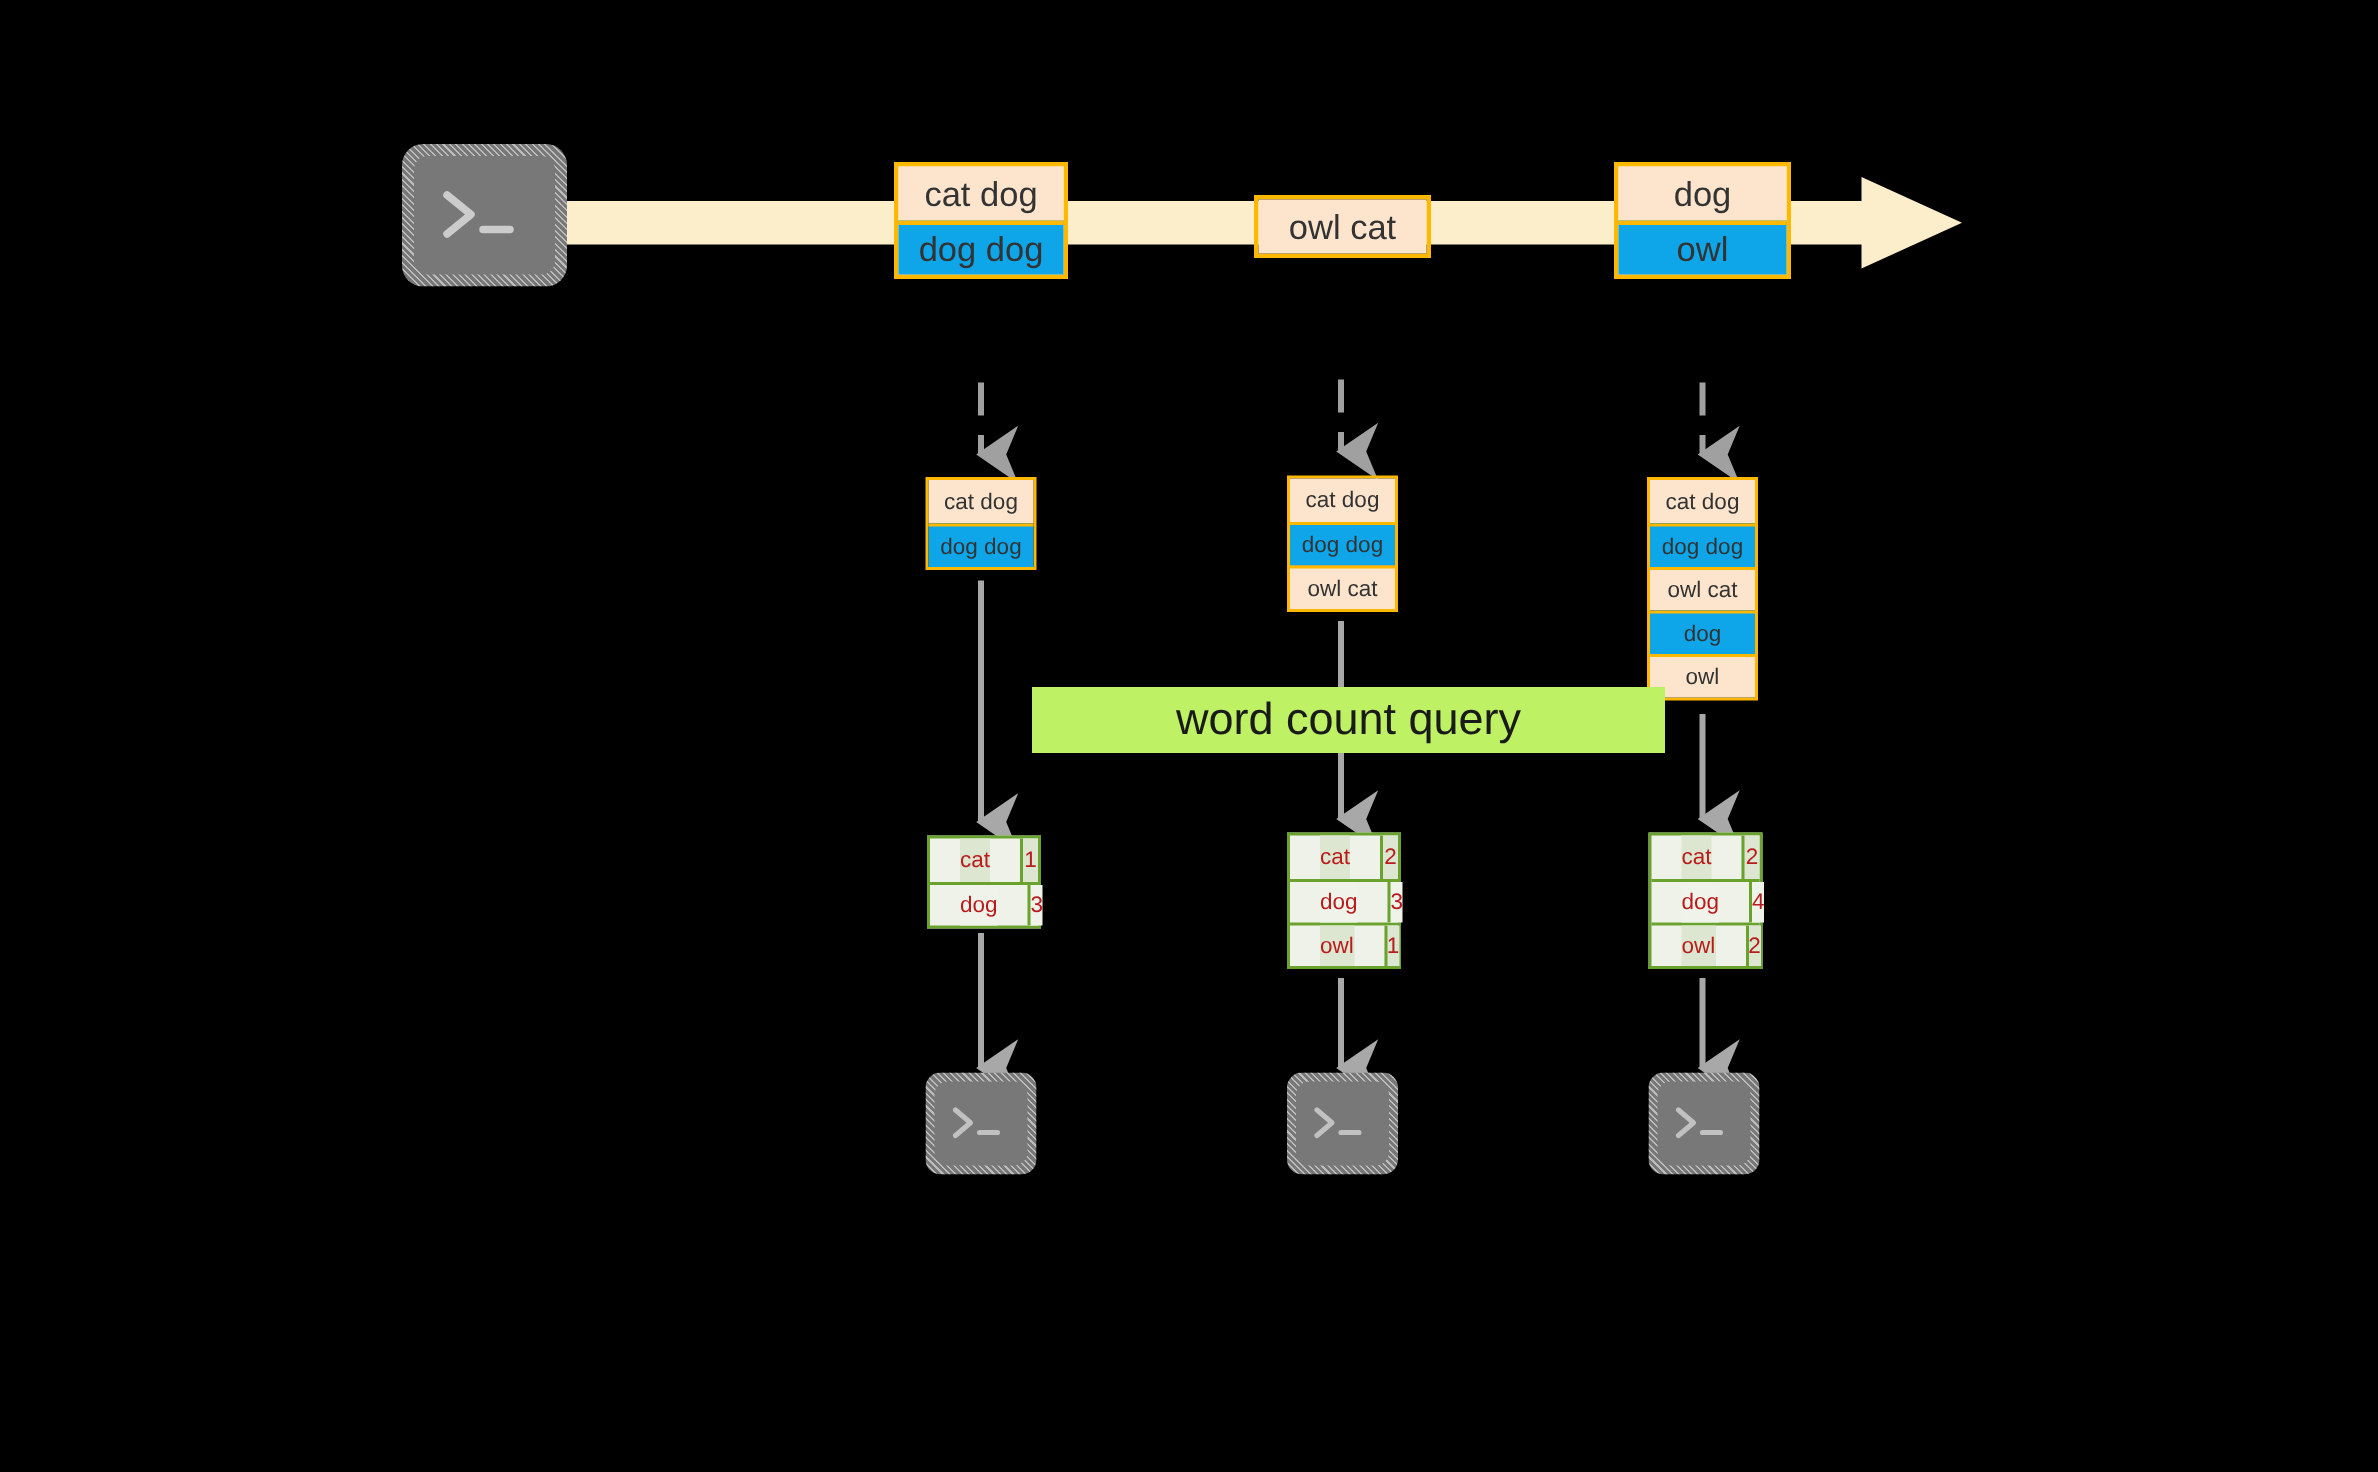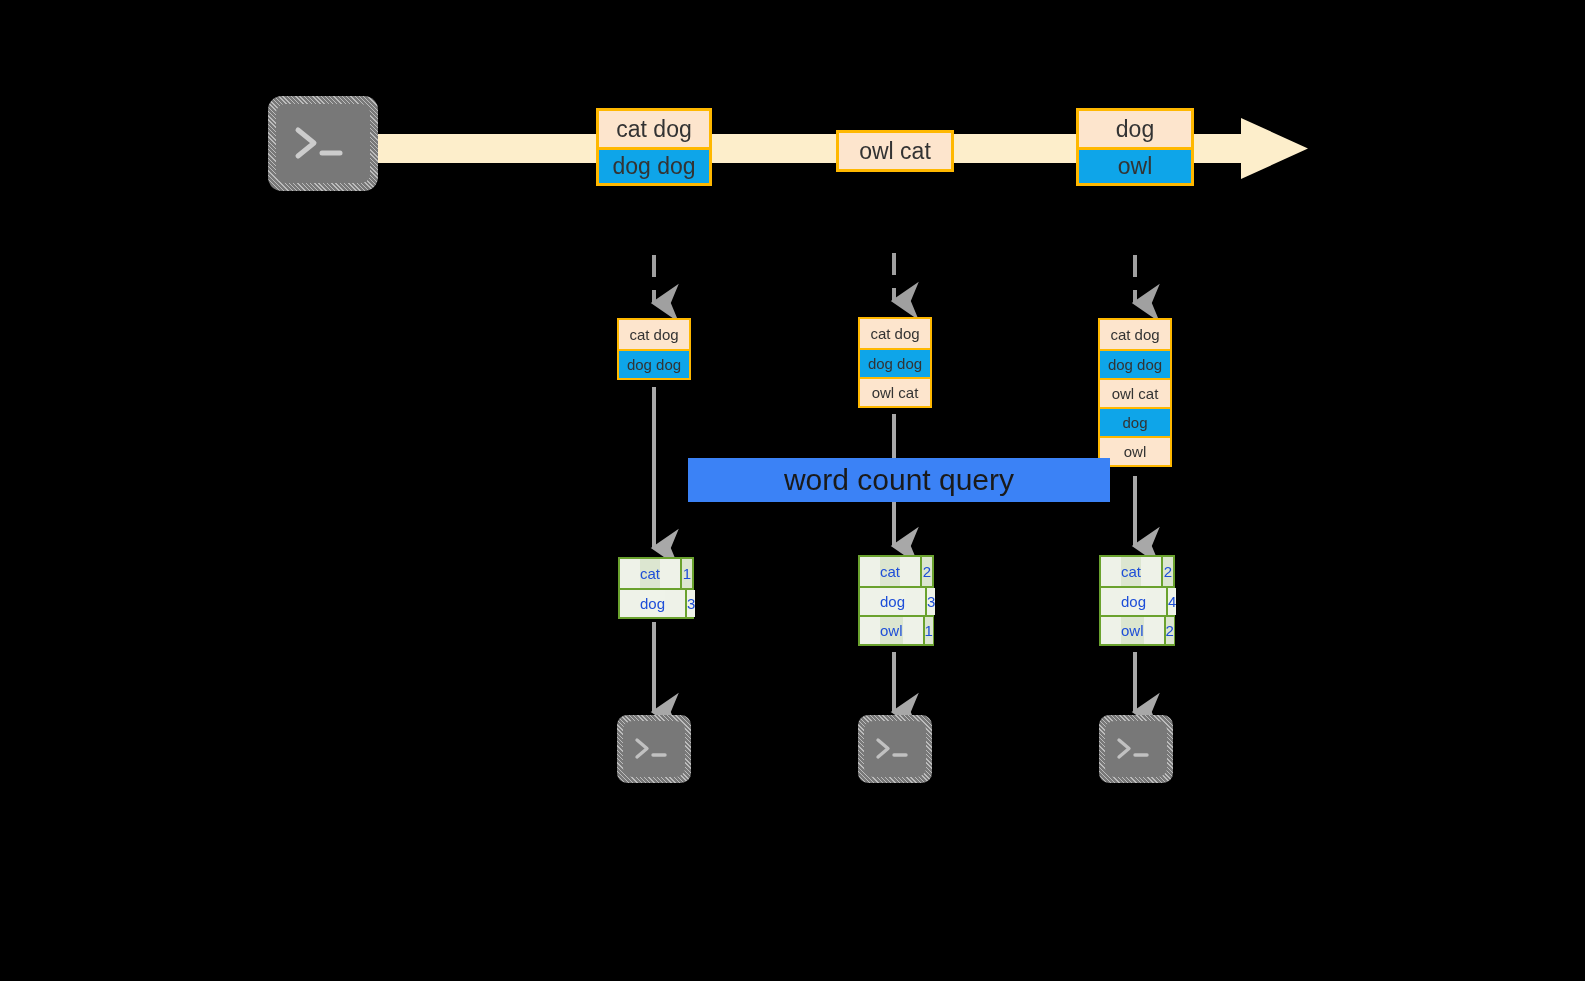--- a/index.html
+++ b/index.html
@@ -83,33 +83,33 @@
   .res-row { display: flex; height: 29px; box-sizing: border-box; }
   .res-row + .res-row { border-top: 2px solid #6aa22e; }
   .res-row.shade-a .res-cell { background: #dce6d0; }
   .res-row.shade-b .res-cell { background: #eff3e9; }
   .res-cell {
     box-sizing: border-box;
     display: flex;
     align-items: center;
     justify-content: center;
     font-size: 15px;
-    color: #1d4ed8;
+    color: #b91c1c;
     margin-left: 20px;
   }
   .res-cell.word { width: 46px; }
   .res-cell.count { width: 26px; border-left: 2px solid #6aa22e; }
 
   
   #arrows { position: absolute; left: 0; top: 0; }
 
   
   .query-label {
     position: absolute;
-    background: #3b82f6;
+    background: #bef264;
     color: #1a1a1a;
     display: flex;
     align-items: center;
     justify-content: center;
     font-size: 30px;
     white-space: nowrap;
   }
 </style>
 </head>
 <body>

